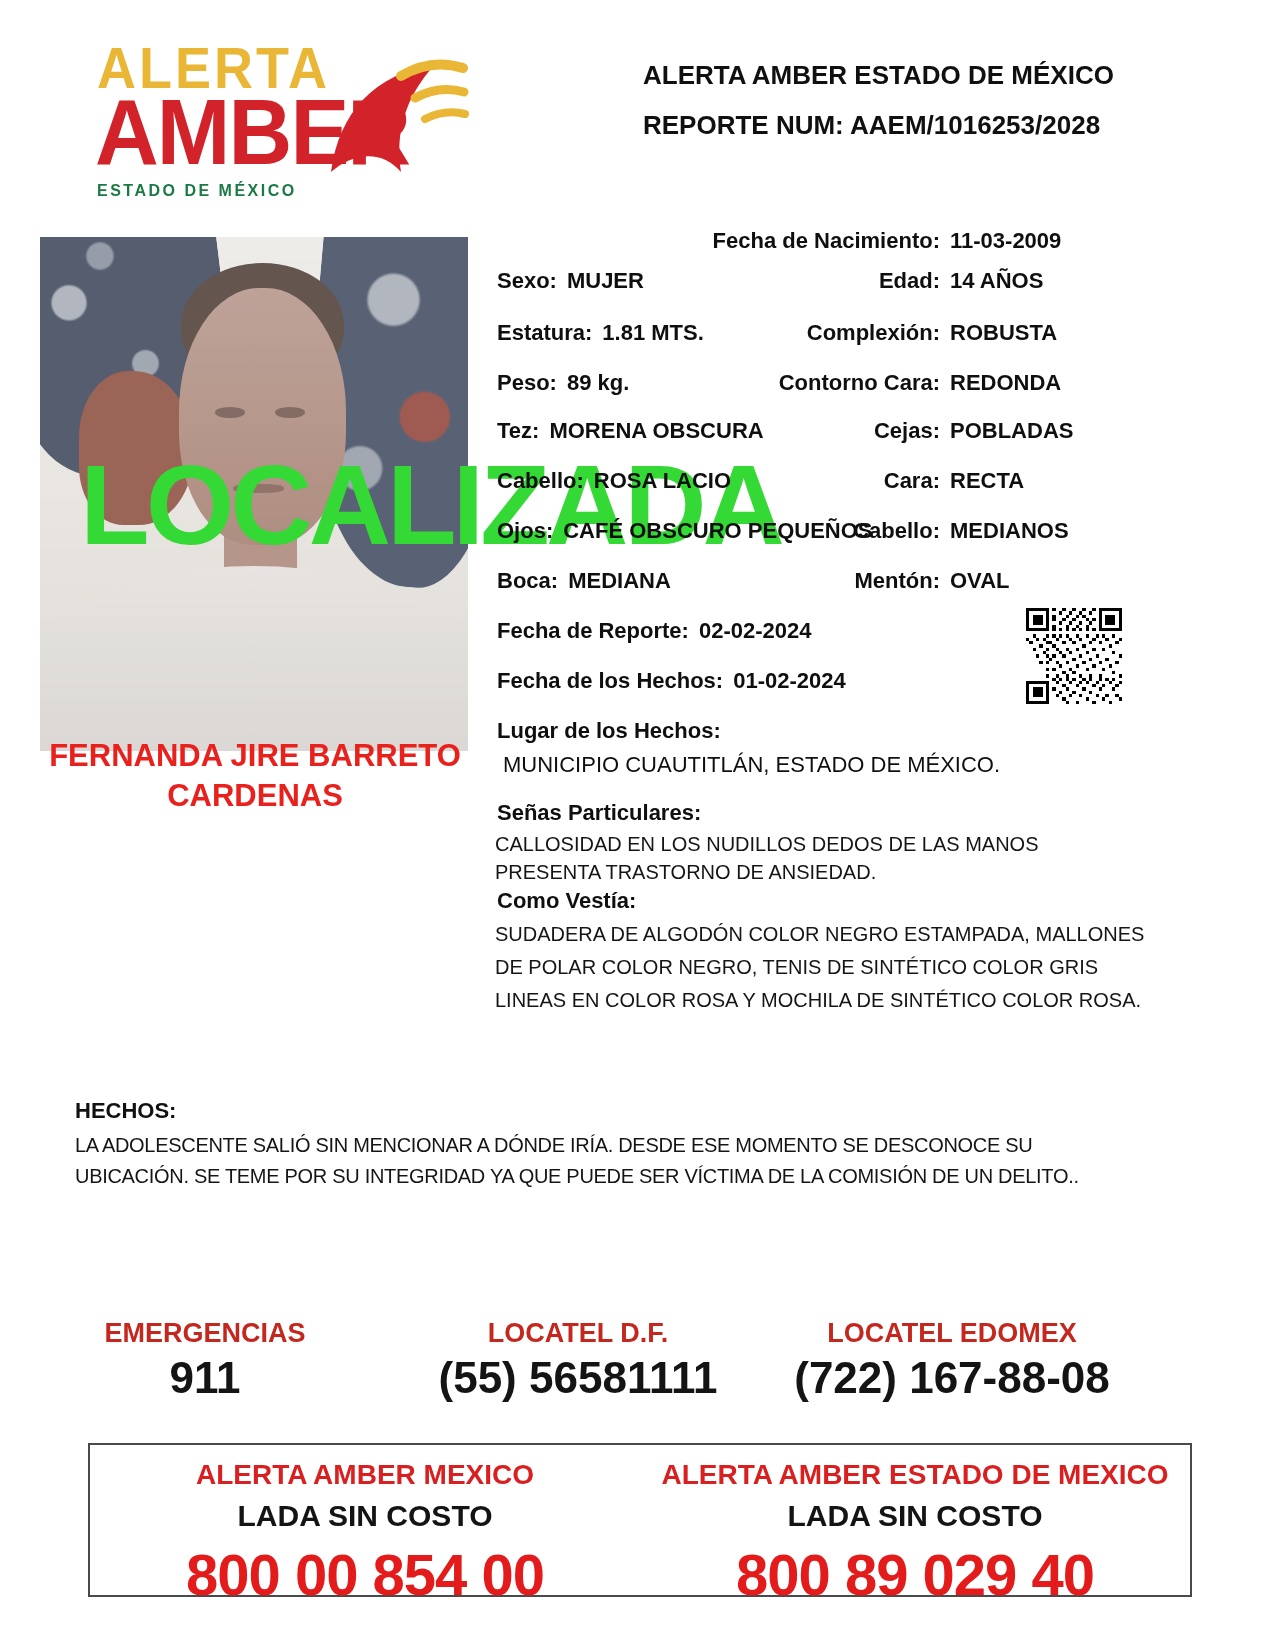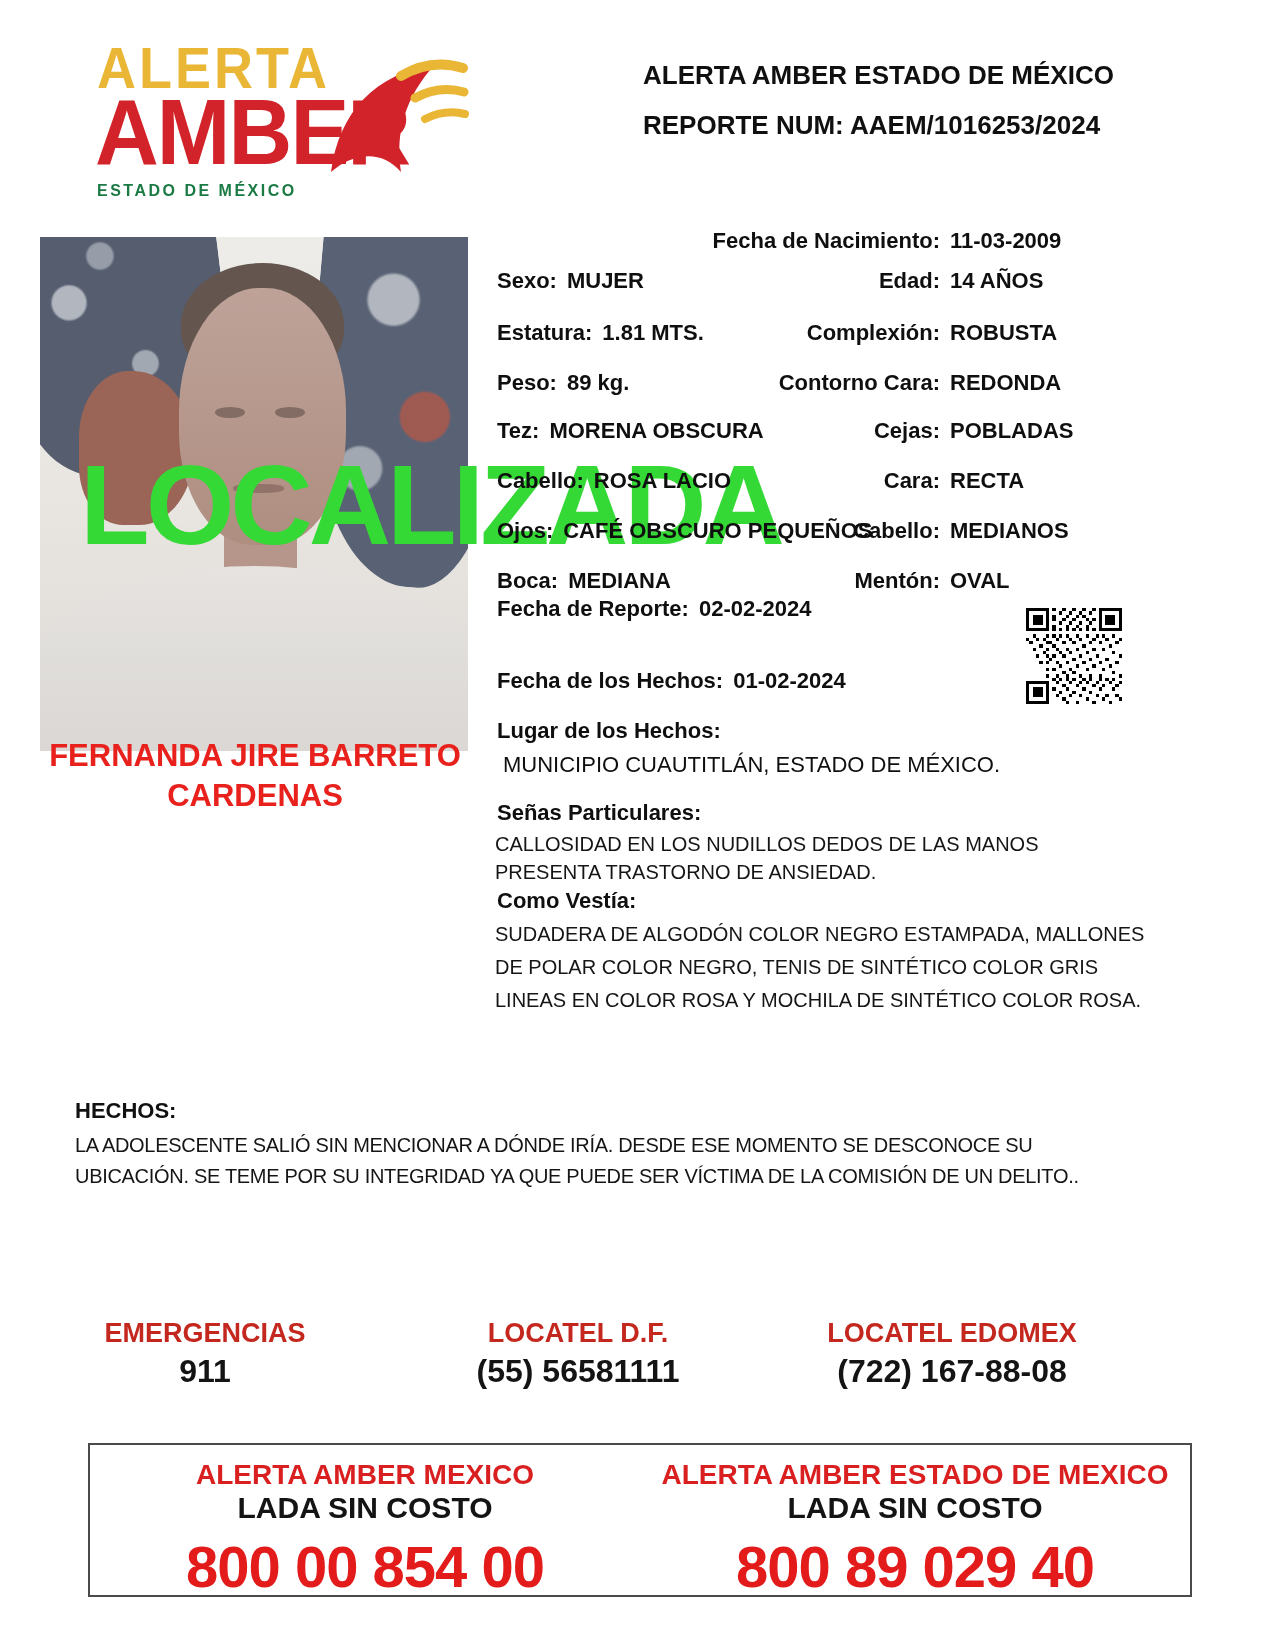--- a/index.html
+++ b/index.html
@@ -74,52 +74,52 @@
   .qr { position:absolute; left:1026px; top:608px; width:96px; height:96px; z-index:3; }
 
   
   .hechos-label { position:absolute; left:75px; top:1098px; font-size:22px; font-weight:bold; }
   .hechos-body  { position:absolute; left:75px; top:1130px; width:1045px; font-size:20px;
     line-height:31px; letter-spacing:-0.3px; color:#151515; }
 
   
   .contact { position:absolute; text-align:center; transform:translateX(-50%); white-space:nowrap; }
   .contact .cname { font-size:27px; font-weight:bold; color:#c3271e; }
-  .contact .cnum  { font-size:32px; font-weight:bold; color:#141414; margin-top:4px; }
+  .contact .cnum  { font-size:44px; font-weight:bold; color:#141414; margin-top:4px; }
   .c1 { left:205px; top:1318px; }
   .c2 { left:578px; top:1318px; }
   .c3 { left:952px; top:1318px; }
 
   
   .footer-box { position:absolute; left:88px; top:1443px; width:1100px; height:150px;
     border:2px solid #4a4a4a; display:flex; z-index:3; background:#fff; }
   .fcol { flex:1; text-align:center; padding-top:14px; }
   .ftitle { font-size:28px; font-weight:bold; color:#d91f1f; }
-  .fsub   { font-size:30px; font-weight:bold; color:#141414; margin-top:0px; }
+  .fsub   { font-size:30px; font-weight:bold; color:#141414; margin-top:8px; }
   .fnum   { font-size:58px; font-weight:bold; color:#e31b1b; margin-top:8px; letter-spacing:-1px; }
 </style>
 </head>
 <body>
 
 <div class="page">
 
   <div class="logo">
     <svg class="logo-swoosh" viewBox="0 0 150 135" xmlns="http://www.w3.org/2000/svg">
       <path d="M8,118 C16,58 52,20 112,10 C82,44 72,78 78,118 C58,94 28,100 8,118 Z" fill="#d2232a"></path>
       <path d="M78,22 Q108,4 140,14" fill="none" stroke="#eab636" stroke-width="10" stroke-linecap="round"></path>
       <path d="M92,44 Q116,31 141,38" fill="none" stroke="#eab636" stroke-width="9" stroke-linecap="round"></path>
       <path d="M102,65 Q122,55 142,60" fill="none" stroke="#eab636" stroke-width="8" stroke-linecap="round"></path>
     </svg>
     <div class="logo-alerta">ALERTA</div>
     <div class="logo-amber">AMBER</div>
     <div class="logo-estado">ESTADO DE MÉXICO</div>
   </div>
 
   <div class="hdr-title">ALERTA AMBER ESTADO DE MÉXICO</div>
-  <div class="hdr-report">REPORTE NUM: AAEM/1016253/2024</div>
+  <div class="hdr-report">REPORTE NUM: AAEM/1016253/2028</div>
 
   <div class="photo">
     <div class="ph-bg"></div>
     <div class="ph-fab-l"></div>
     <div class="ph-red-l"></div>
     <div class="ph-fab-r"></div>
     <div class="ph-neck"></div>
     <div class="ph-hair"></div>
     <div class="ph-face"></div>
     <div class="ph-eye l"></div>
@@ -175,21 +175,21 @@
   <div class="detail dl" style="top:468px">
     <span class="lab">Cabello:</span><span>ROSA LACIO</span>
   </div>
   <div class="detail dl" style="top:518px">
     <span class="lab">Ojos:</span><span>CAFÉ OBSCURO PEQUEÑOS</span>
   </div>
   <div class="detail dl" style="top:568px">
     <span class="lab">Boca:</span><span>MEDIANA</span>
   </div>
 
-  <div class="detail dl" style="top:596px">
+  <div class="detail dl" style="top:618px">
     <span class="lab">Fecha de Reporte:</span><span>02-02-2024</span>
   </div>
   <div class="detail dl" style="top:668px">
     <span class="lab">Fecha de los Hechos:</span><span>01-02-2024</span>
   </div>
 
   <div class="detail dl" style="top:718px">
     <span>Lugar de los Hechos:</span>
   </div>
   <div class="detail dl plain" style="top:752px; left:503px; font-size:22px;">

